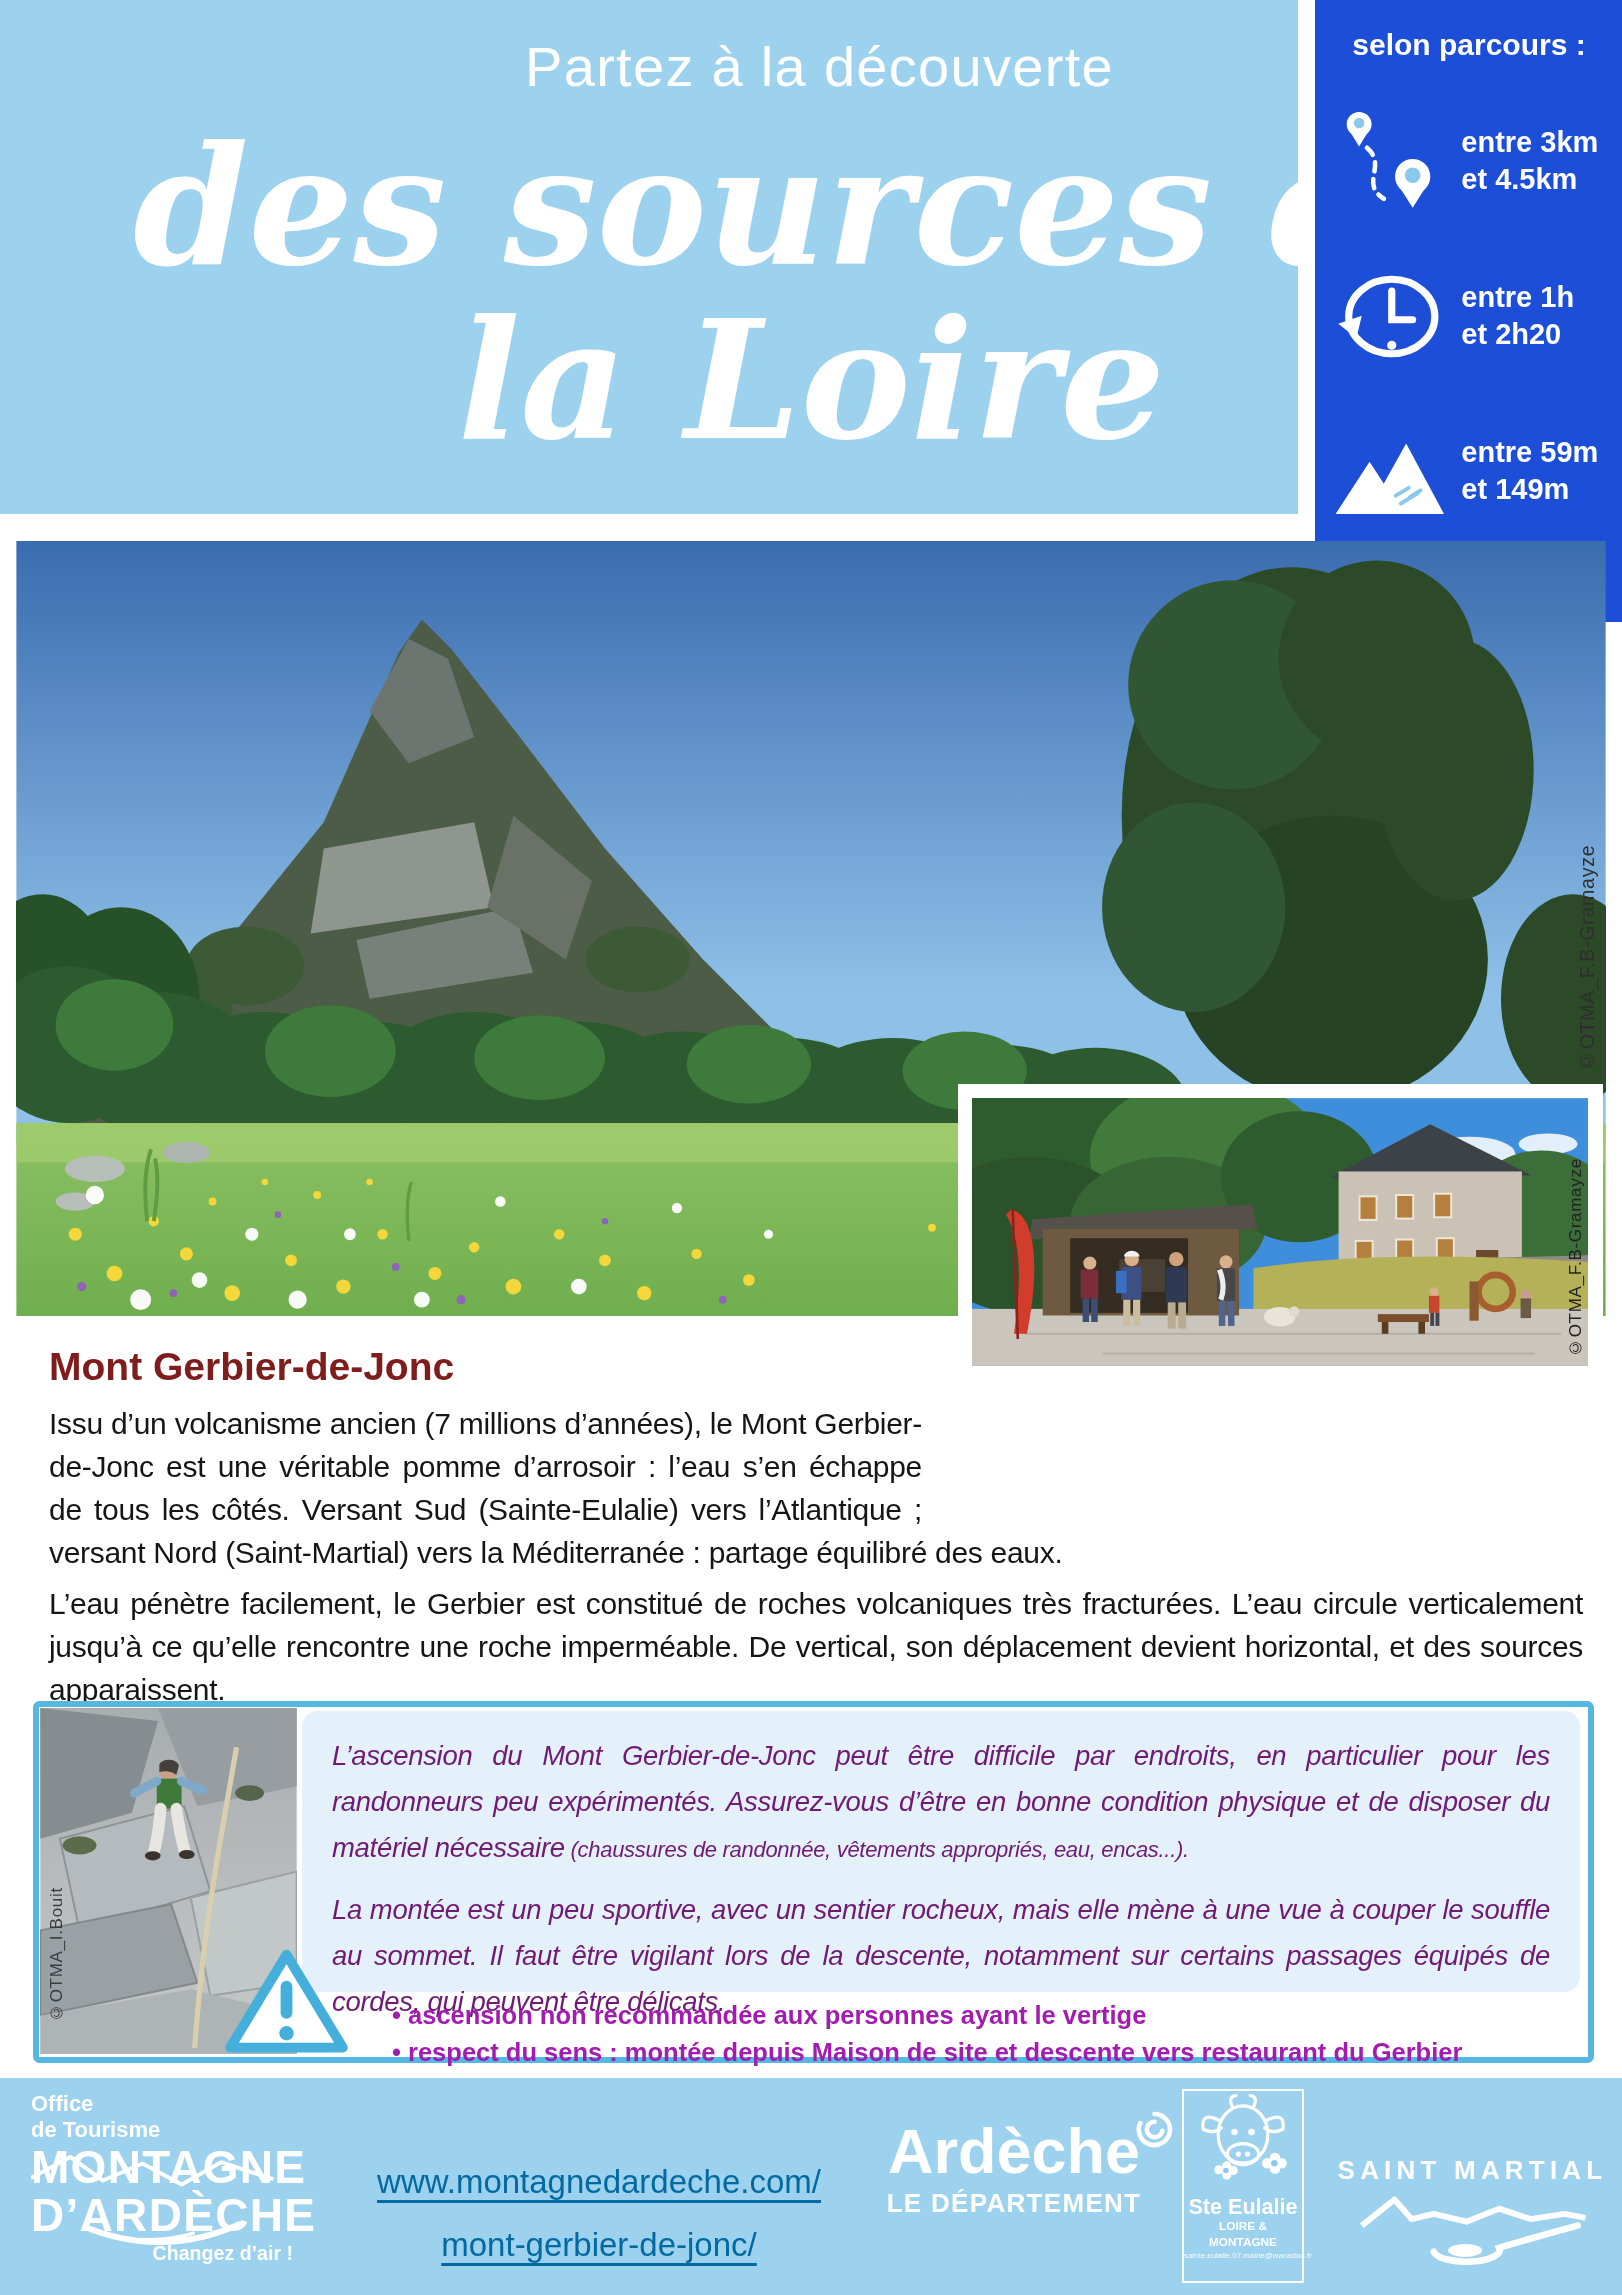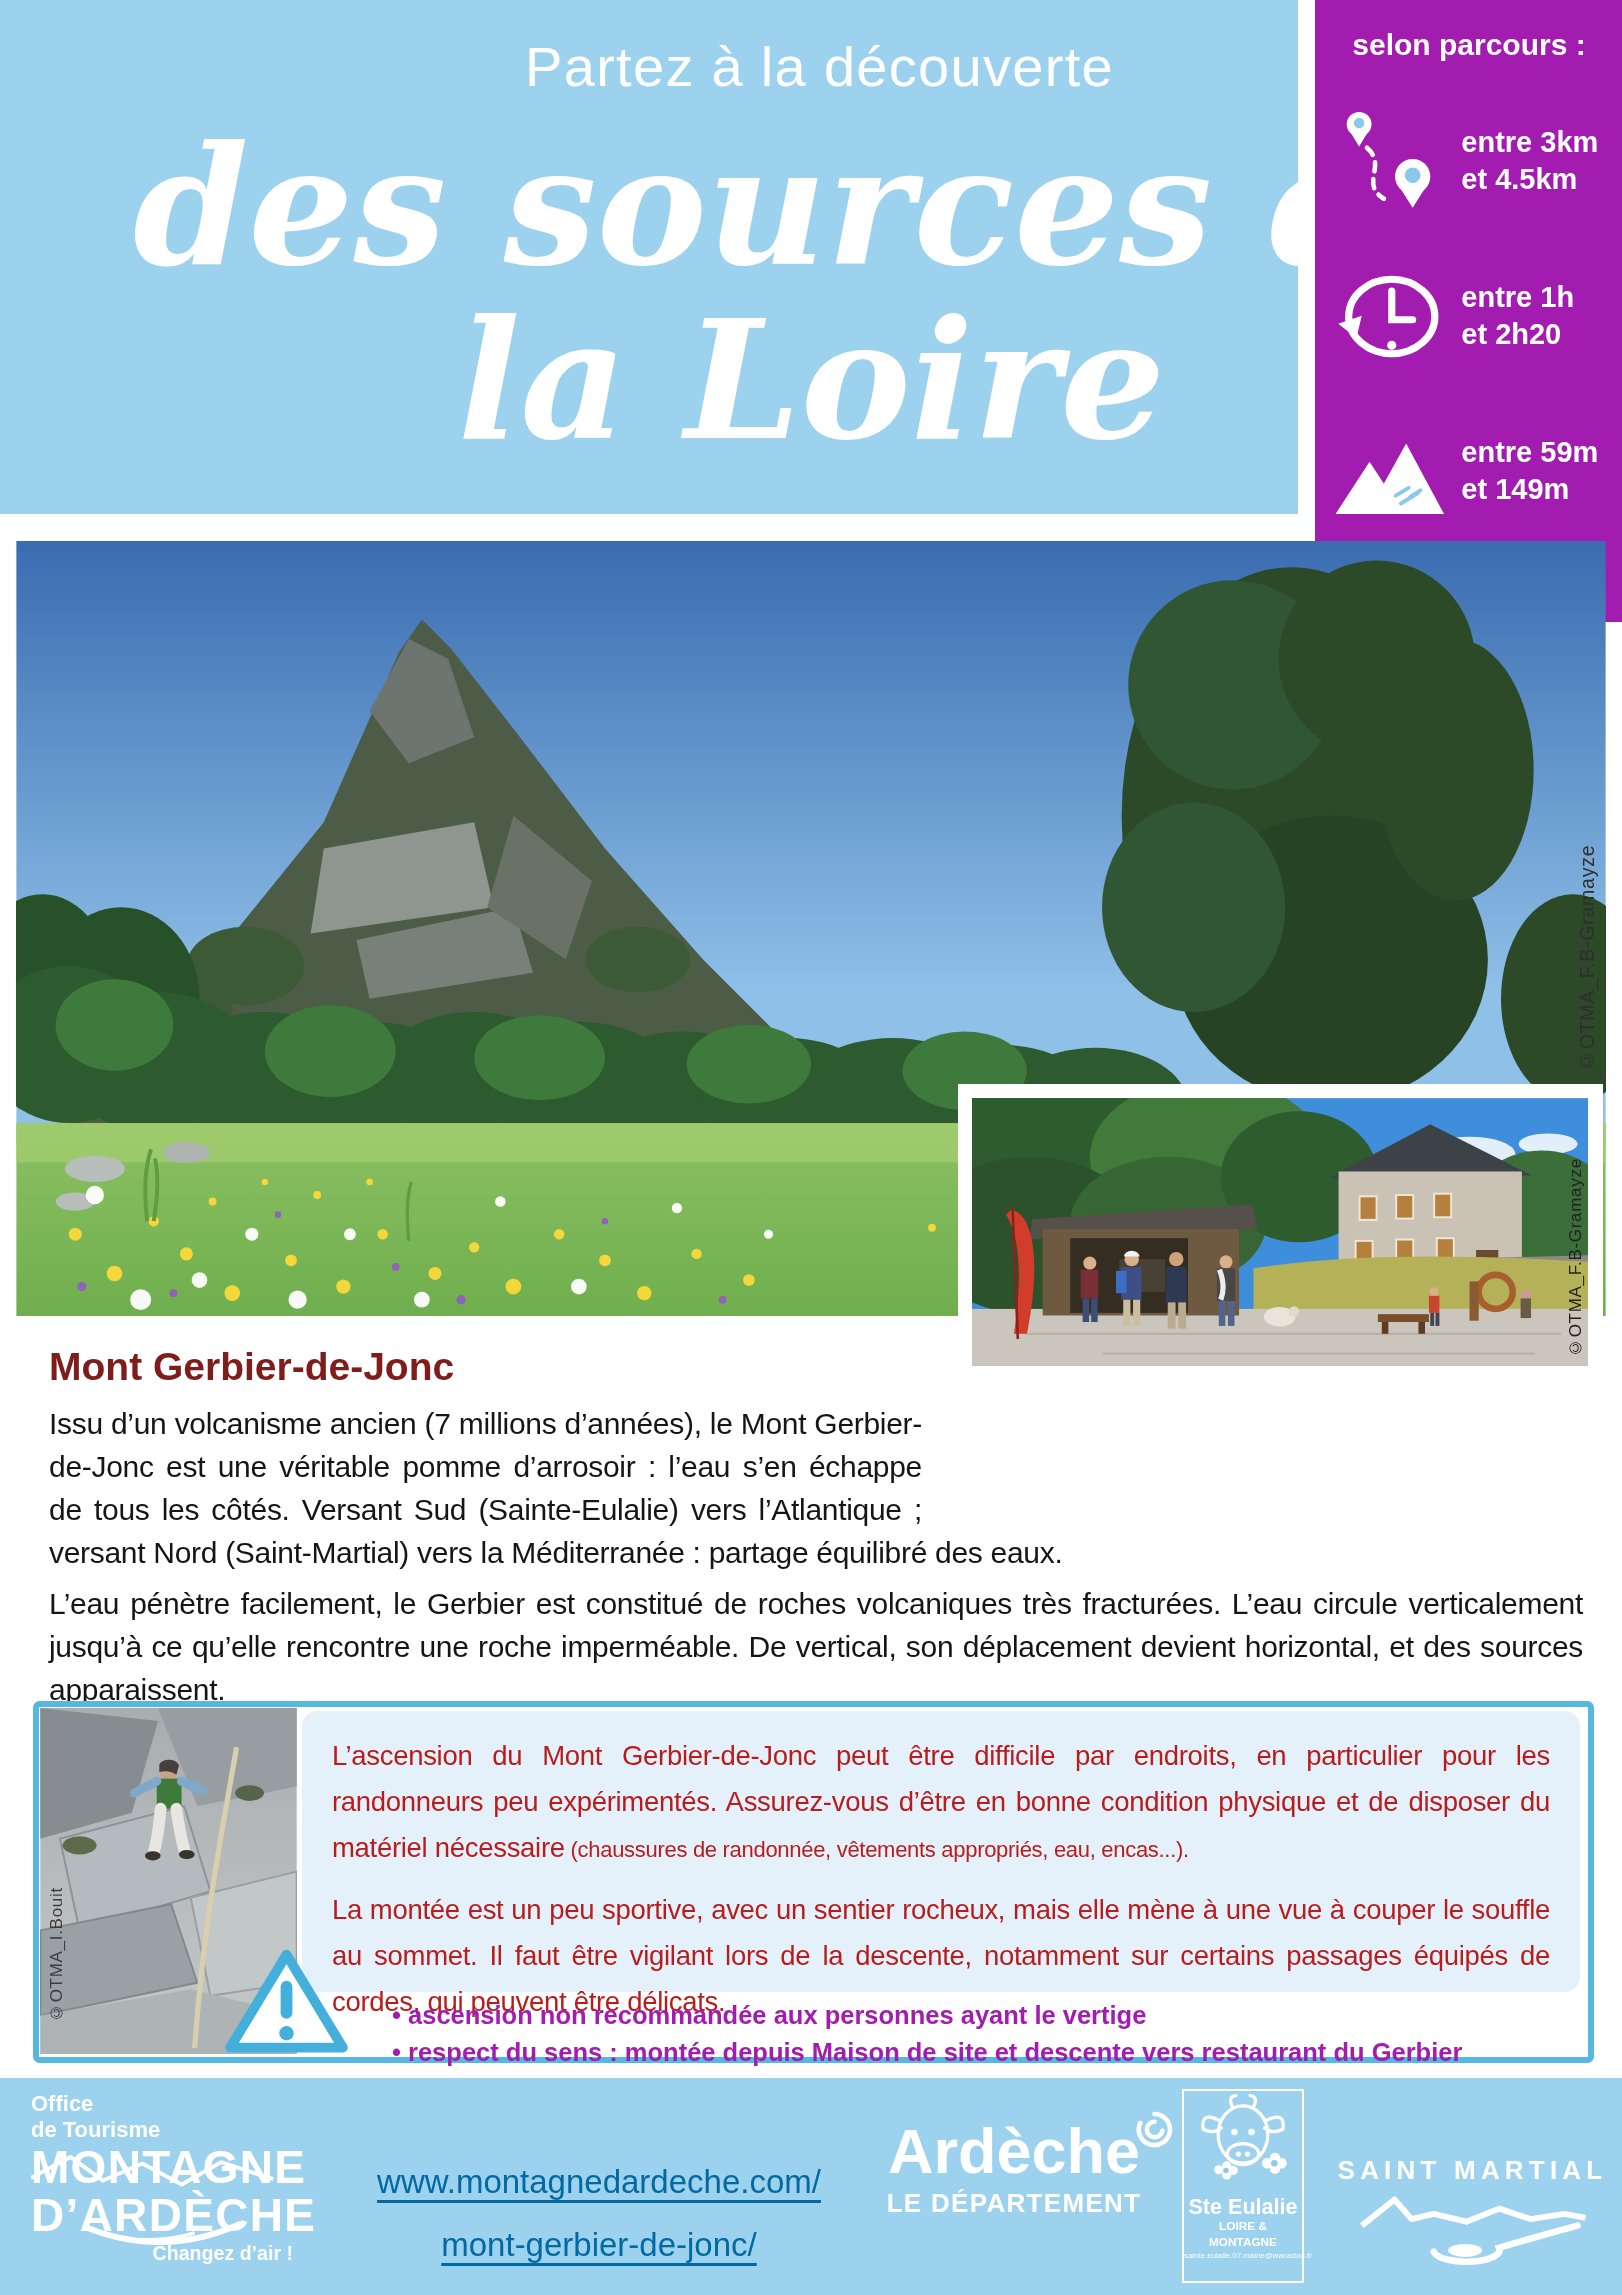--- a/index.html
+++ b/index.html
@@ -10,21 +10,21 @@
   
   .header-band{left:0;top:0;width:1298px;height:514px;background:#9dd2ef;}
   .kicker{left:8px;top:34px;width:100%;text-align:center;color:#fff;
           font-size:56px;font-weight:400;letter-spacing:1.3px;}
   .script{width:100%;text-align:center;color:#fff;
           font-family:"DejaVu Serif",serif;font-style:italic;font-weight:bold;}
   .script1{left:0;top:124px;font-size:165px;line-height:1;}
   .script2{left:0;top:298px;font-size:165px;line-height:1;}
 
   
-  .sidebar{left:1315px;top:0;width:308px;height:622px;background:#a21caf;color:#fff;}
+  .sidebar{left:1315px;top:0;width:308px;height:622px;background:#1d4ed8;color:#fff;}
   .side-title{margin:27.5px 0 0 0;text-align:center;font-size:30px;font-weight:700;}
   .side-row{display:flex;align-items:center;gap:17px;padding:0 18.3px;margin-top:44px;}
   .side-icon{width:111px;height:111px;flex:0 0 111px;}
   .side-label{font-size:29px;font-weight:700;line-height:37px;}
 
   
   .photo-main{left:16.4px;top:541px;width:1590px;height:775px;overflow:hidden;}
   .credit-vert{writing-mode:vertical-rl;transform:rotate(180deg);
                font-size:19.6px;color:#2e2e2e;letter-spacing:0.7px;}
   .credit-main{right:7.9px;top:151px;height:380px;}
@@ -41,21 +41,21 @@
   .p2{top:1582px;}
   .wrap-spacer{float:right;width:661px;height:92px;}
 
   
   .infobox{left:33px;top:1701px;width:1561px;height:362px;background:#fff;
            box-sizing:border-box;border:6.5px solid #56b7e0;border-radius:6.5px;}
   .climb{left:1.3px;top:1.3px;width:257px;height:346px;overflow:hidden;}
   .credit-climb{position:absolute;left:6.5px;top:39px;height:275px;font-size:17px;color:#3c3c3c;}
   .panel{left:263px;top:3.9px;width:1278px;height:281px;background:#e4f1fa;border-radius:15.7px;
          box-sizing:border-box;padding:22px 30px;}
-  .panel p{margin:0;font-size:27.5px;line-height:46px;text-align:justify;color:#b91c1c;letter-spacing:-0.3px;}
+  .panel p{margin:0;font-size:27.5px;line-height:46px;text-align:justify;color:#701a75;letter-spacing:-0.3px;font-style:italic;}
   .panel p + p{margin-top:14.4px;}
   .small-inline{font-size:22px;}
   .warn-triangle{left:182px;top:237px;width:131px;height:113px;}
   .bullet-line{left:353px;width:1178px;font-size:25.5px;font-weight:700;color:#a21caf;}
   .bullet-1{top:294px;}
   .bullet-2{top:331px;}
 
   
   .footer-band{left:0;top:2078px;width:1623px;height:240px;background:#9dd2ef;color:#fff;padding-left:48px;}
   .ot-logo{left:31px;top:13px;width:262px;}

